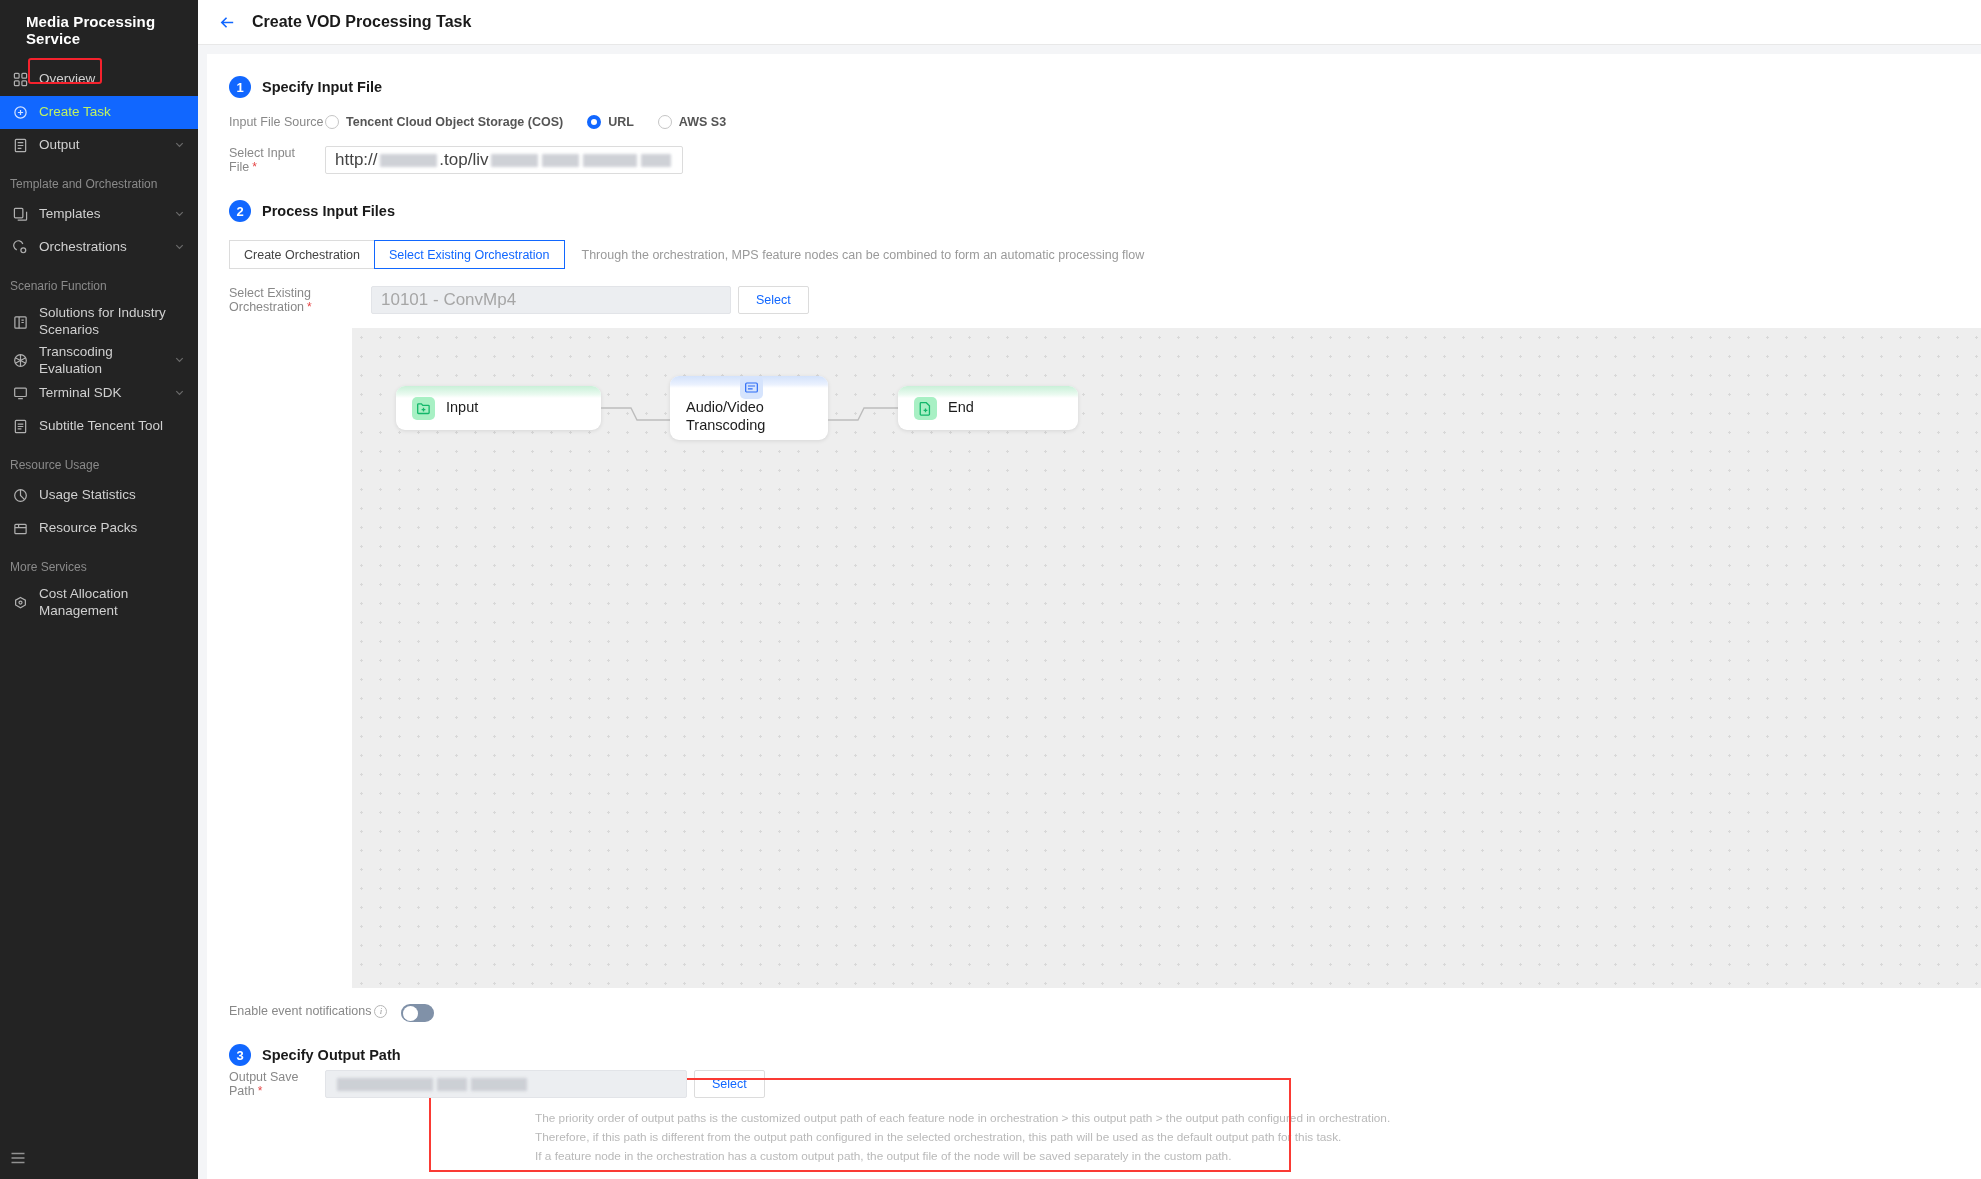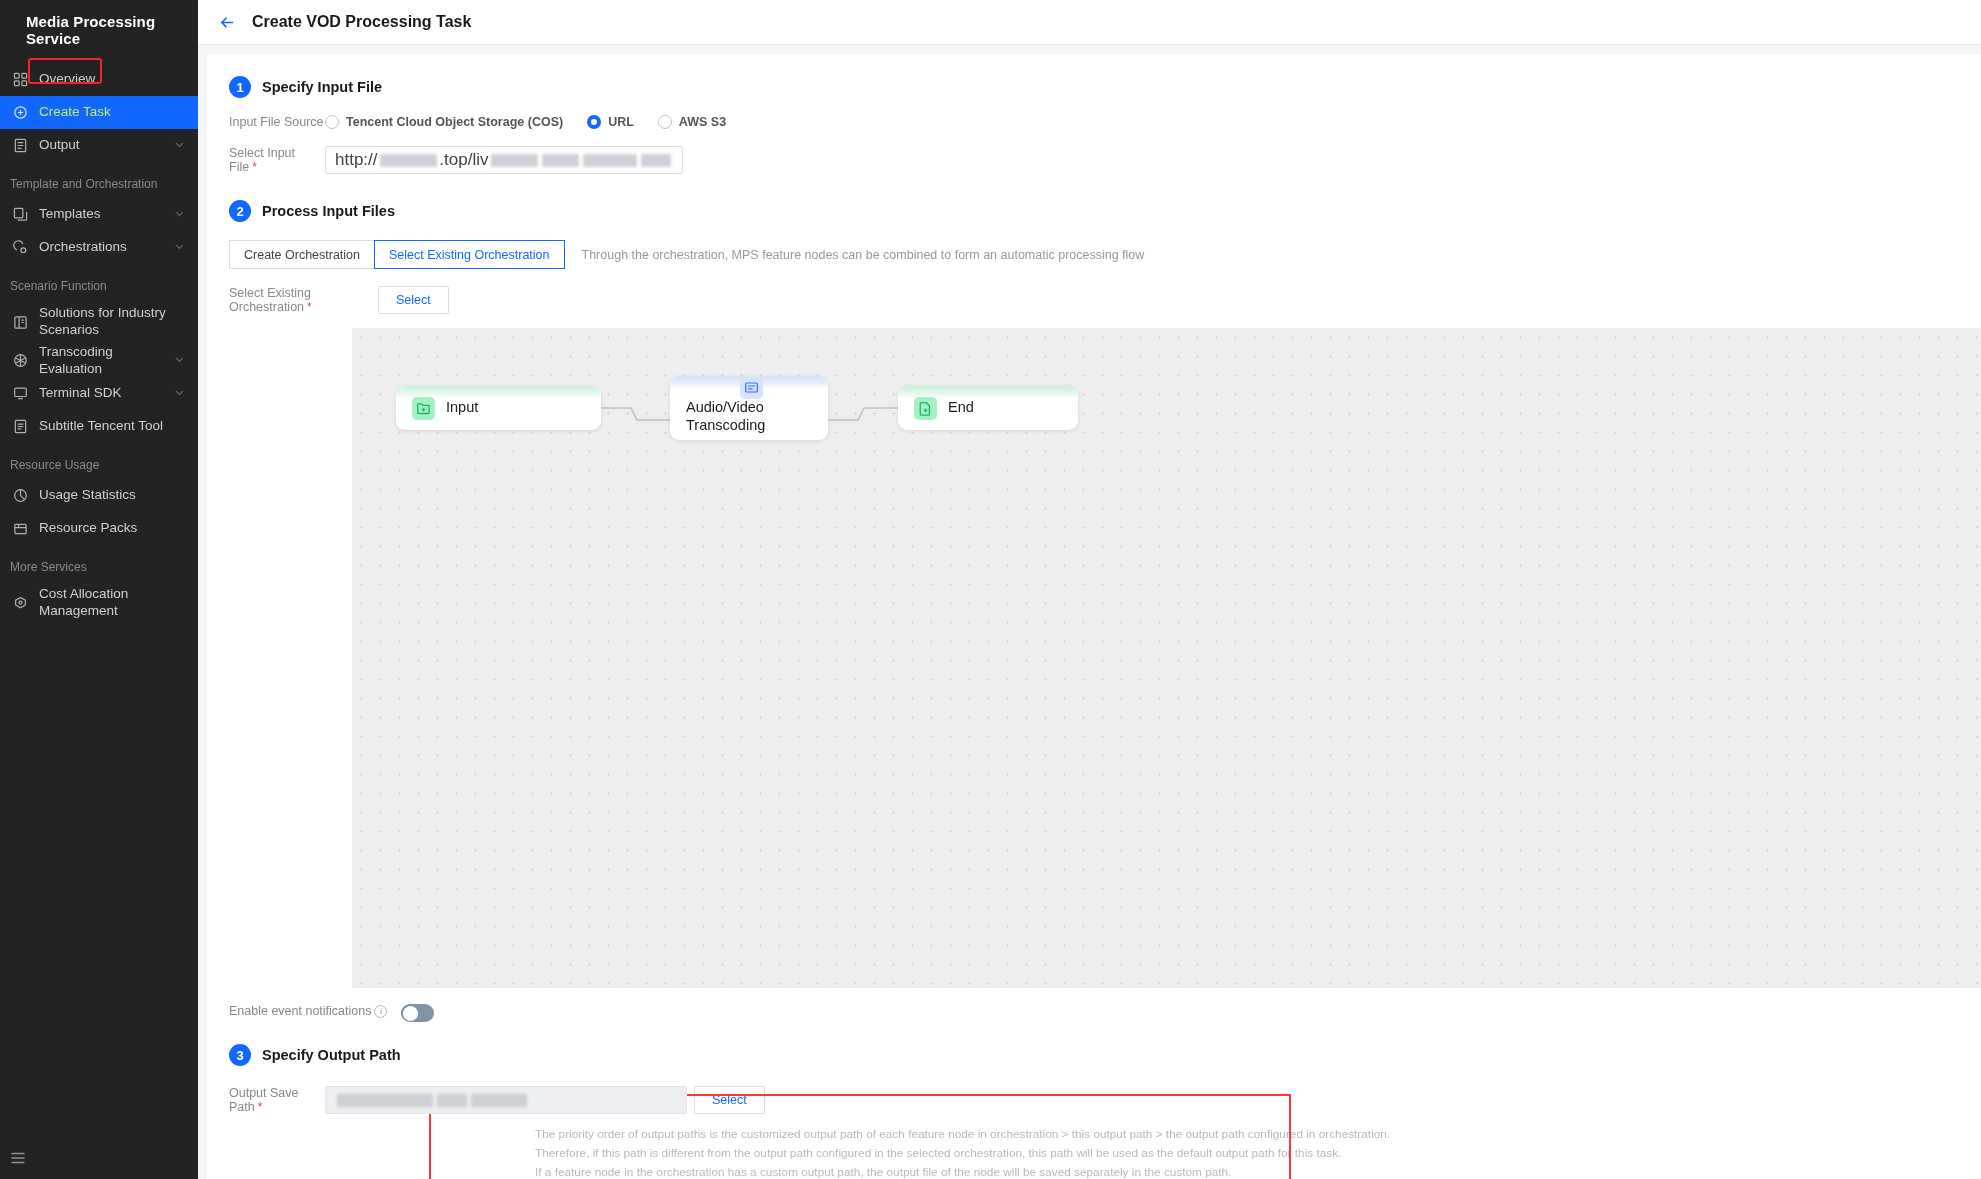--- a/index.html
+++ b/index.html
@@ -427,20 +427,21 @@
         <div class="tabs-row">
           <div class="tab">Create Orchestration</div>
           <div class="tab active">Select Existing Orchestration</div>
           <div class="tab-note">Through the orchestration, MPS feature nodes can be combined to form an automatic processing flow</div>
         </div>
 
         <div class="form-row">
           <span class="form-label wide">
             <span>Select Existing Orchestration</span><span class="req-star">*</span>
           </span>
+          <div class="text-input disabled" style="width:360px;">10101 - ConvMp4</div>
           <div class="select-btn">Select</div>
         </div>
 
         <div class="canvas">
 
           <div class="node green" style="left:44px; top:58px; width:205px; height:44px;">
             <span class="node-ico green">
               <svg width="15" height="15" viewBox="0 0 16 16" fill="none" stroke="#12b76a" stroke-width="1.4">
                 <path d="M1.8 12.5V3.8a.8.8 0 01.8-.8h3.2l1.4 1.6h6a.8.8 0 01.8.8v7.1a.8.8 0 01-.8.8H2.6a.8.8 0 01-.8-.8z"></path>
                 <path d="M8 7.2v4M6 9.2h4"></path>
@@ -493,21 +494,21 @@
         </div>
 
         <div class="step-head" style="padding-top:22px;">
           <span class="step-badge">3</span>
           <span class="step-title">Specify Output Path</span>
         </div>
 
         <div style="position:relative;">
           <div class="red-region" style="top:8px; height:94px; left:222px; width:862px;"></div>
 
-          <div class="form-row" style="margin-top:20px;">
+          <div class="form-row" style="margin-top:4px;">
             <span class="form-label">
               <span>Output Save Path</span><span class="req-star">*</span>
             </span>
             <div class="text-input disabled" style="width:362px;">
               <span class="blur-seg" style="width:96px;"></span>
               <span class="blur-seg" style="width:30px;"></span>
               <span class="blur-seg" style="width:56px;"></span>
             </div>
             <div class="select-btn">Select</div>
           </div>

